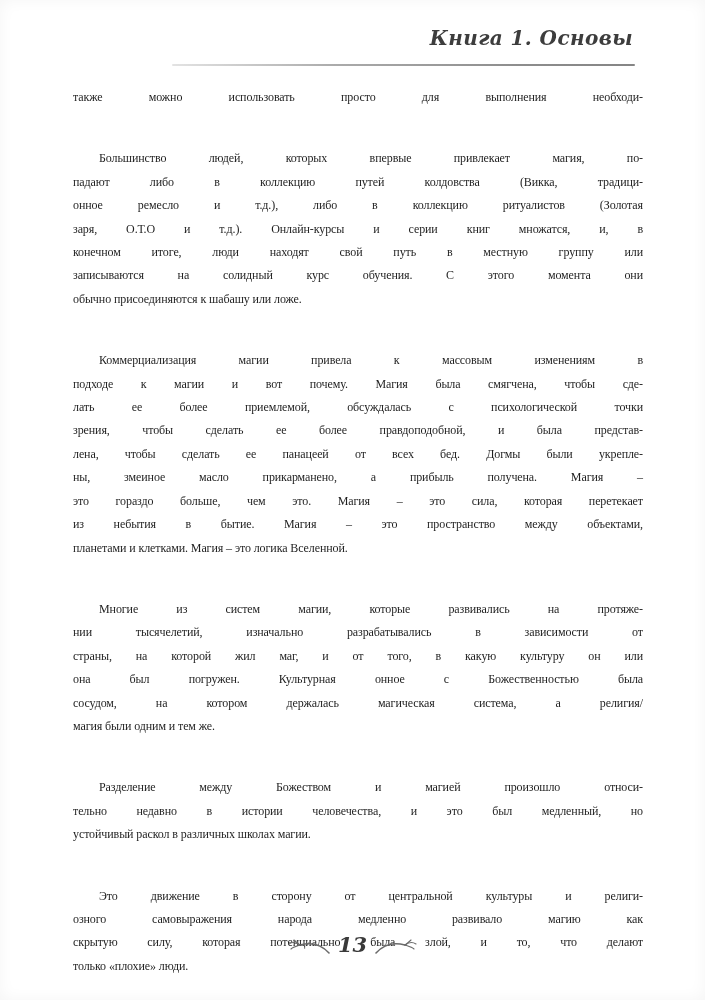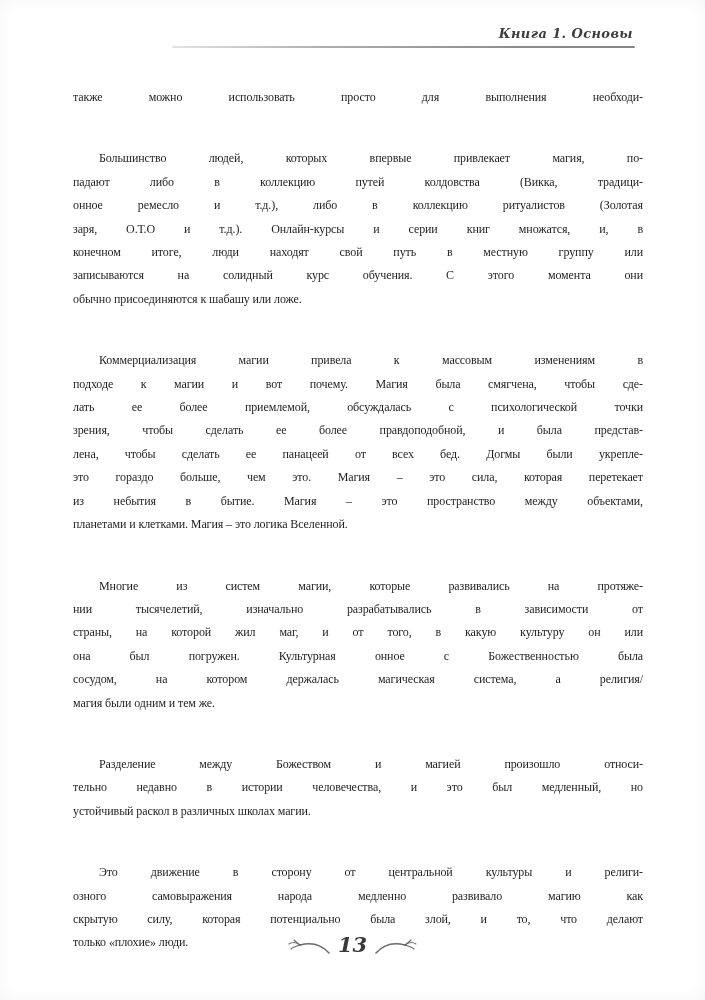--- a/index.html
+++ b/index.html
@@ -18,24 +18,24 @@
     position: absolute;
     top: 26px;
     left: 172px;
     right: 70px;
   }
   .header-title {
     text-align: right;
     font-family: "DejaVu Serif", serif;
     font-style: italic;
     font-weight: bold;
-    font-size: 13px;
+    font-size: 20px;
     letter-spacing: 0.4px;
     color: #3d3d3d;
-    padding-bottom: 5px;
+    padding-bottom: 14px;
     padding-right: 2px;
   }
   .header-rule {
     height: 2px;
     border-radius: 1px;
     background: linear-gradient(to right, #e3e3e3, #ababab 35%, #8d8d8d 75%, #858585);
   }
 
   
   .body-text {
@@ -100,20 +100,21 @@
         <div class="line">конечном итоге, люди находят свой путь в местную группу или</div>
         <div class="line">записываются на солидный курс обучения. С этого момента они</div>
         <div class="line last">обычно присоединяются к шабашу или ложе.</div>
       </div>
       <div class="para indent">
         <div class="line">Коммерциализация магии привела к массовым изменениям в</div>
         <div class="line">подходе к магии и вот почему. Магия была смягчена, чтобы сде-</div>
         <div class="line">лать ее более приемлемой, обсуждалась с психологической точки</div>
         <div class="line">зрения, чтобы сделать ее более правдоподобной, и была представ-</div>
         <div class="line">лена, чтобы сделать ее панацеей от всех бед. Догмы были укрепле-</div>
+        <div class="line">ны, змеиное масло прикарманено, а прибыль получена. Магия –</div>
         <div class="line">это гораздо больше, чем это. Магия – это сила, которая перетекает</div>
         <div class="line">из небытия в бытие. Магия – это пространство между объектами,</div>
         <div class="line last">планетами и клетками. Магия – это логика Вселенной.</div>
       </div>
       <div class="para indent">
         <div class="line">Многие из систем магии, которые развивались на протяже-</div>
         <div class="line">нии тысячелетий, изначально разрабатывались в зависимости от</div>
         <div class="line">страны, на которой жил маг, и от того, в какую культуру он или</div>
         <div class="line">она был погружен. Культурная онное с Божественностью была</div>
         <div class="line">сосудом, на котором держалась магическая система, а религия/</div>

